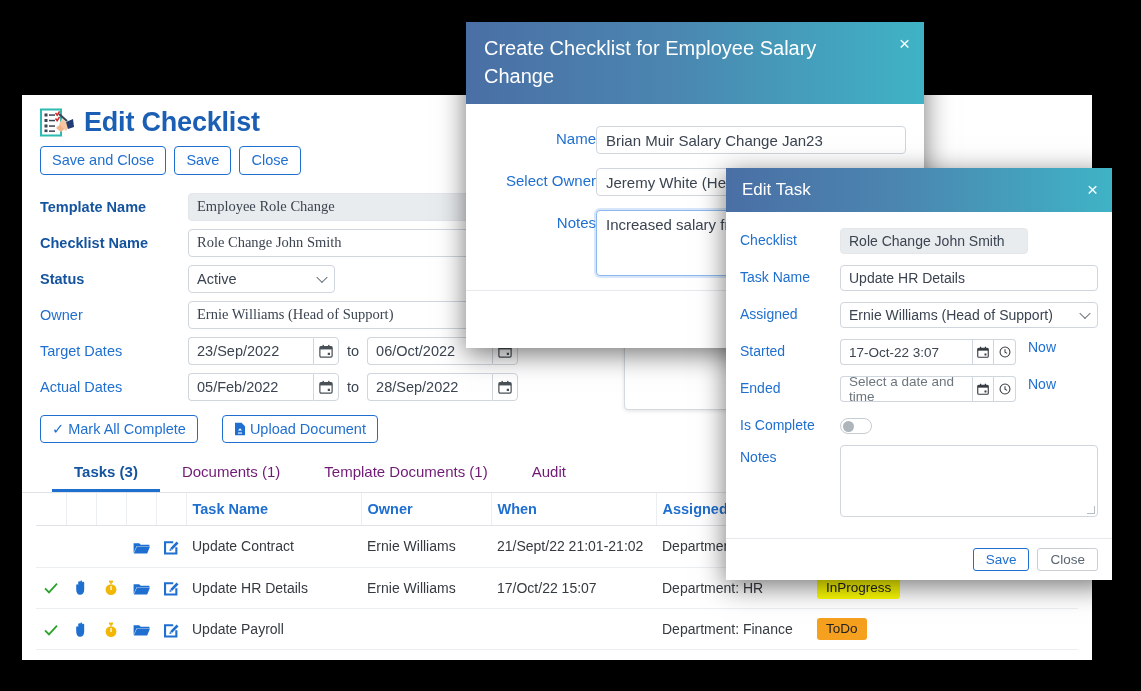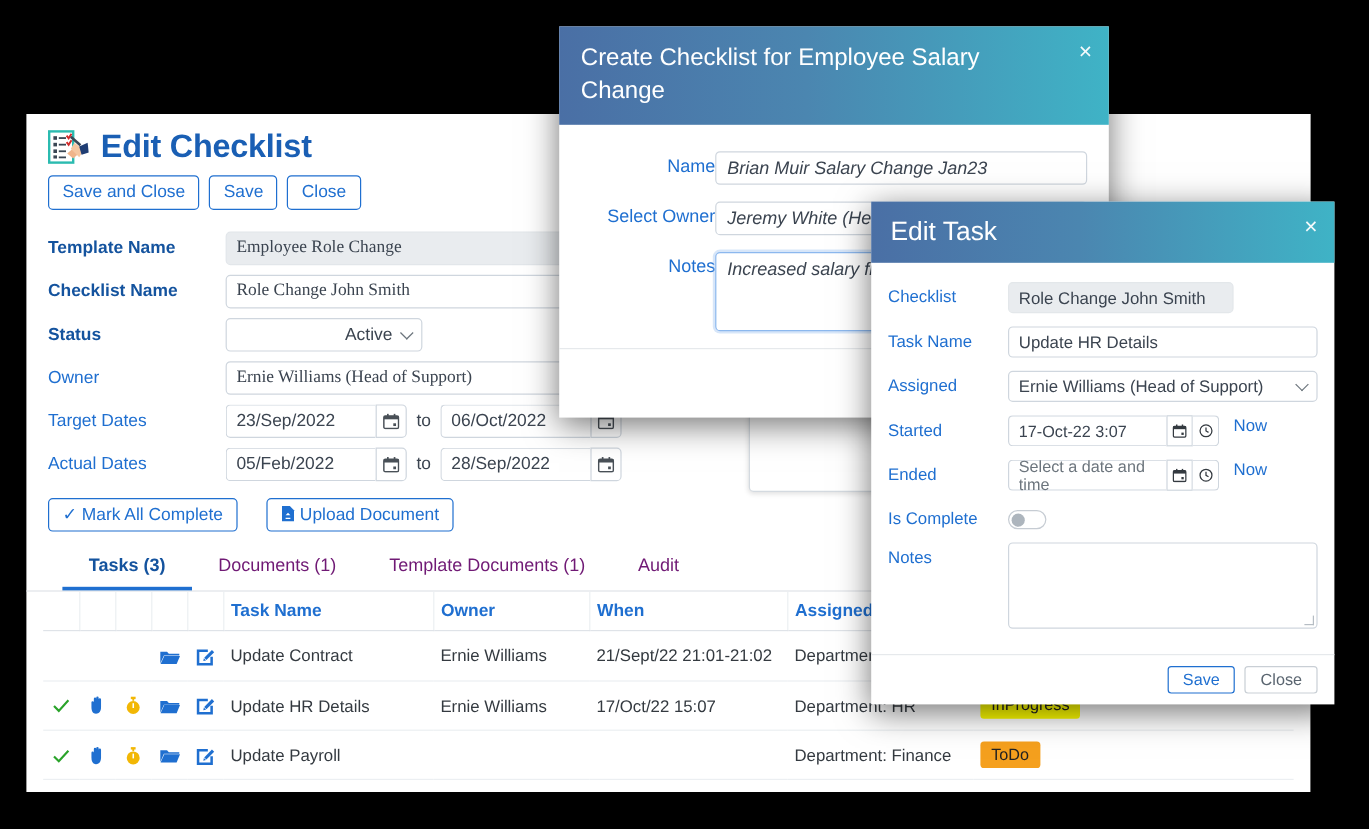--- a/index.html
+++ b/index.html
@@ -39,21 +39,21 @@
     border:1px solid #cfd6de; border-radius:4px; background:#fff;
     height:28px; padding:3px 8px; display:flex; align-items:center;
   }
   .ctl.gray{ background:#e9ecef; border-color:#e2e6ea; }
   .ctl.sel{ position:relative; padding-right:24px; }
   .caret{
     position:absolute; right:8px; top:50%; width:8px; height:8px;
     border-right:1.6px solid #6c757d; border-bottom:1.6px solid #6c757d;
     transform:translateY(-70%) rotate(45deg);
   }
-  .w270{ width:326px;font-family:Liberation Serif, serif; } .w180{ width:164px;justify-content:flex-end; }
+  .w270{ width:326px;font-family:Liberation Serif, serif; } .w180{ width:147px; }
   .date-wrap{ display:flex; align-items:center; }
   .date-in{ width:125px; border-radius:4px 0 0 4px; border-right:none; }
   .cal-btn{
     width:26px; height:28px; border:1px solid #cfd6de; border-radius:0 4px 4px 0;
     background:#fff; display:flex; align-items:center; justify-content:center; cursor:pointer;
   }
   .to-txt{ font-size:14.5px; color:#3b4450; margin:0 8px; }
   .act-row{ display:flex; gap:24px; padding:10px 0 0 18px; }
 
   
@@ -109,30 +109,30 @@
   .m-foot{ border-top:1px solid #e6e9ec; padding:9px 14px; display:flex; justify-content:flex-end; gap:8px; }
 
   
   #create-modal{ left:466px; top:22px; width:458px; }
   #create-modal .m-body{ padding:22px 18px 10px 18px;text-align:right; }
   .crow{ display:flex; align-items:flex-start; margin-bottom:14px; }
   .clabel{ width:112px; font-size:15px; color:#1f6fd0; flex:none; padding-top:4px; }
   .cin{
     font-family:"Liberation Sans", sans-serif; font-size:15px; color:#3b4450;
     border:1px solid #cfd6de; border-radius:4px; background:#fff;
-    height:28px; padding:3px 9px; width:322px; display:flex; align-items:center;font-style:italic;
+    height:28px; padding:3px 9px; width:322px; display:flex; align-items:center;
   }
   .cin.focus{ border:1px solid #8cb8ee; box-shadow:0 0 0 2px rgba(140,184,238,.35); }
   .cta{ height:66px; align-items:flex-start; padding-top:5px; }
   .create-spacer{ height:48px; border-top:1px solid #e6e9ec; margin:10px -18px 0 -18px; }
 
   
   #task-modal{ left:726px; top:168px; width:386px; }
   #task-modal .m-head{ padding:10px 16px 11px 16px; }
-  #task-modal .m-title{ font-size:22px; }
+  #task-modal .m-title{ font-size:17px; }
   #task-modal .m-body{ padding:16px 14px 10px 14px; }
   .trow{ display:flex; align-items:flex-start; margin-bottom:11px; }
   .tlabel{ width:100px; font-size:14px; color:#1f6fd0; flex:none; padding-top:4px; }
   .tin{
     font-family:"Liberation Sans", sans-serif; font-size:14px; color:#3b4450;
     border:1px solid #cfd6de; border-radius:4px; background:#fff;
     height:26px; padding:2px 8px; display:flex; align-items:center;
   }
   .tin.gray{ background:#e9ecef; border-color:#e3e7ea; width:188px; }
   .tin.full{ width:276px; }

